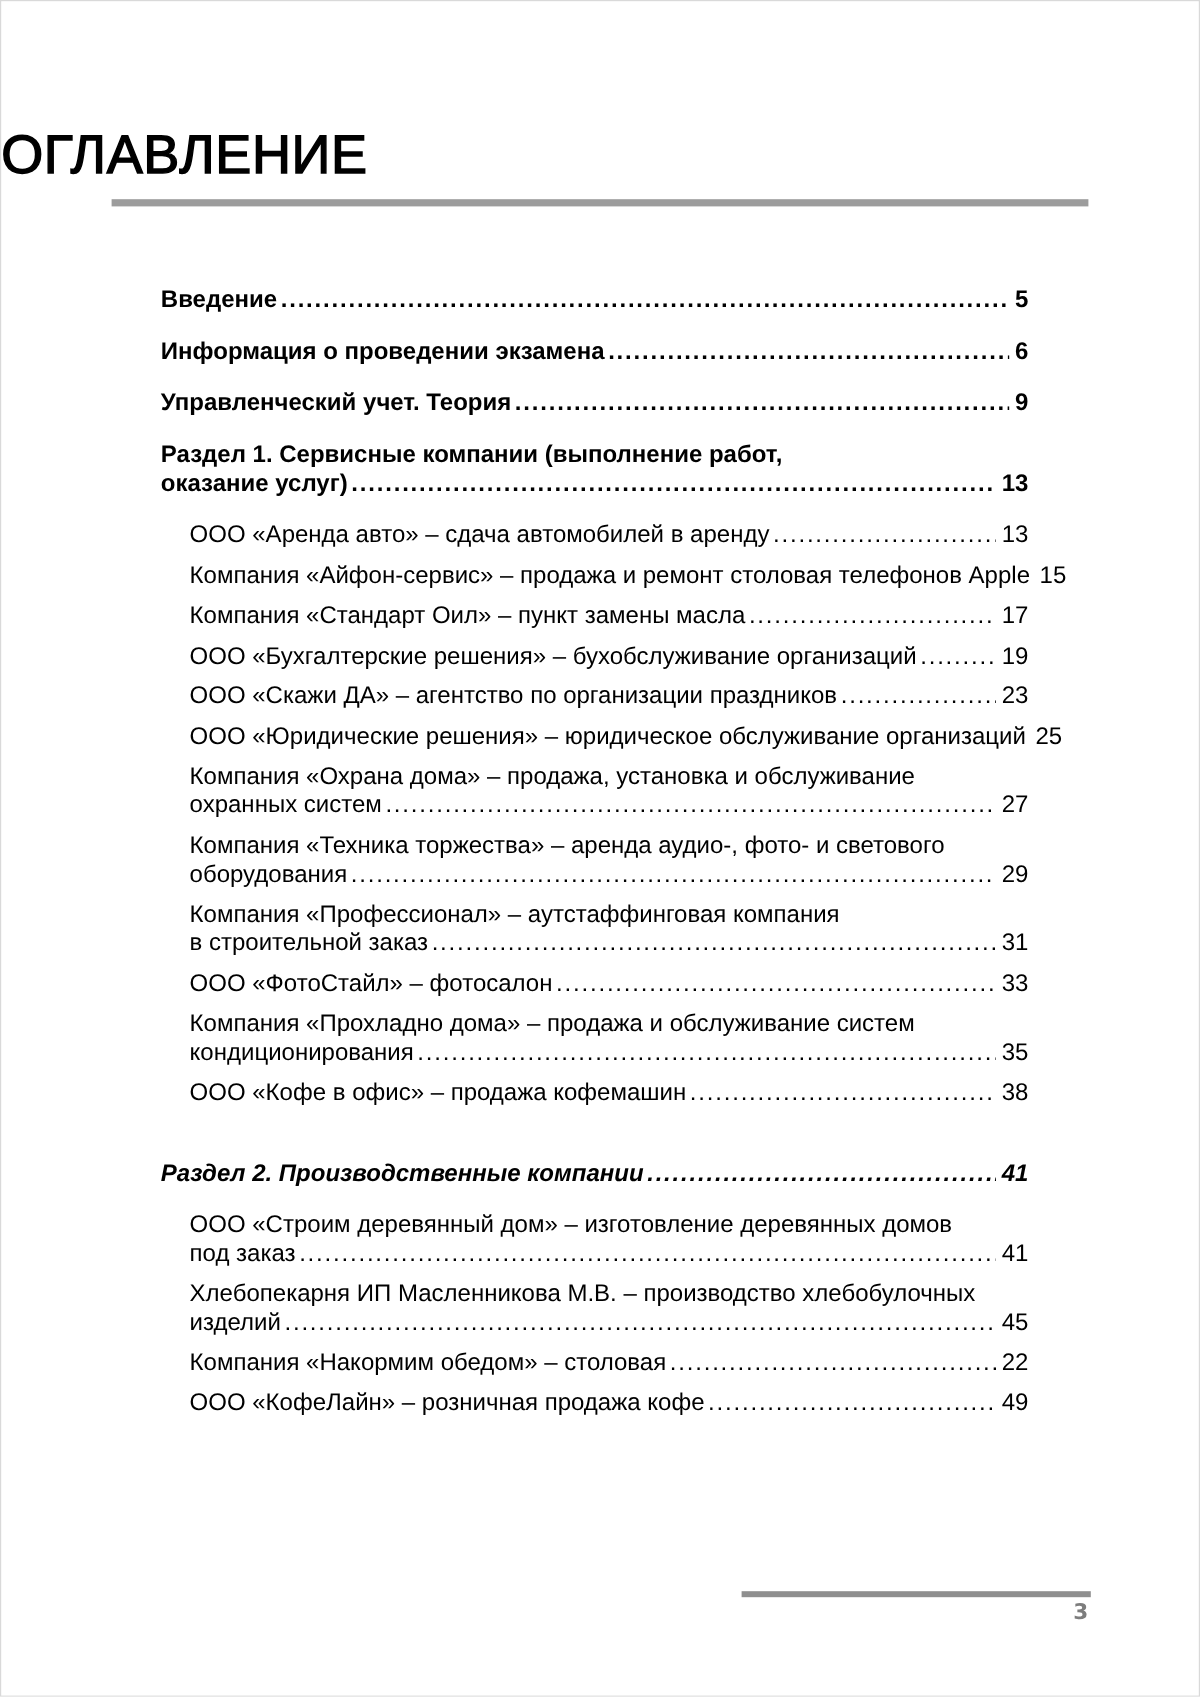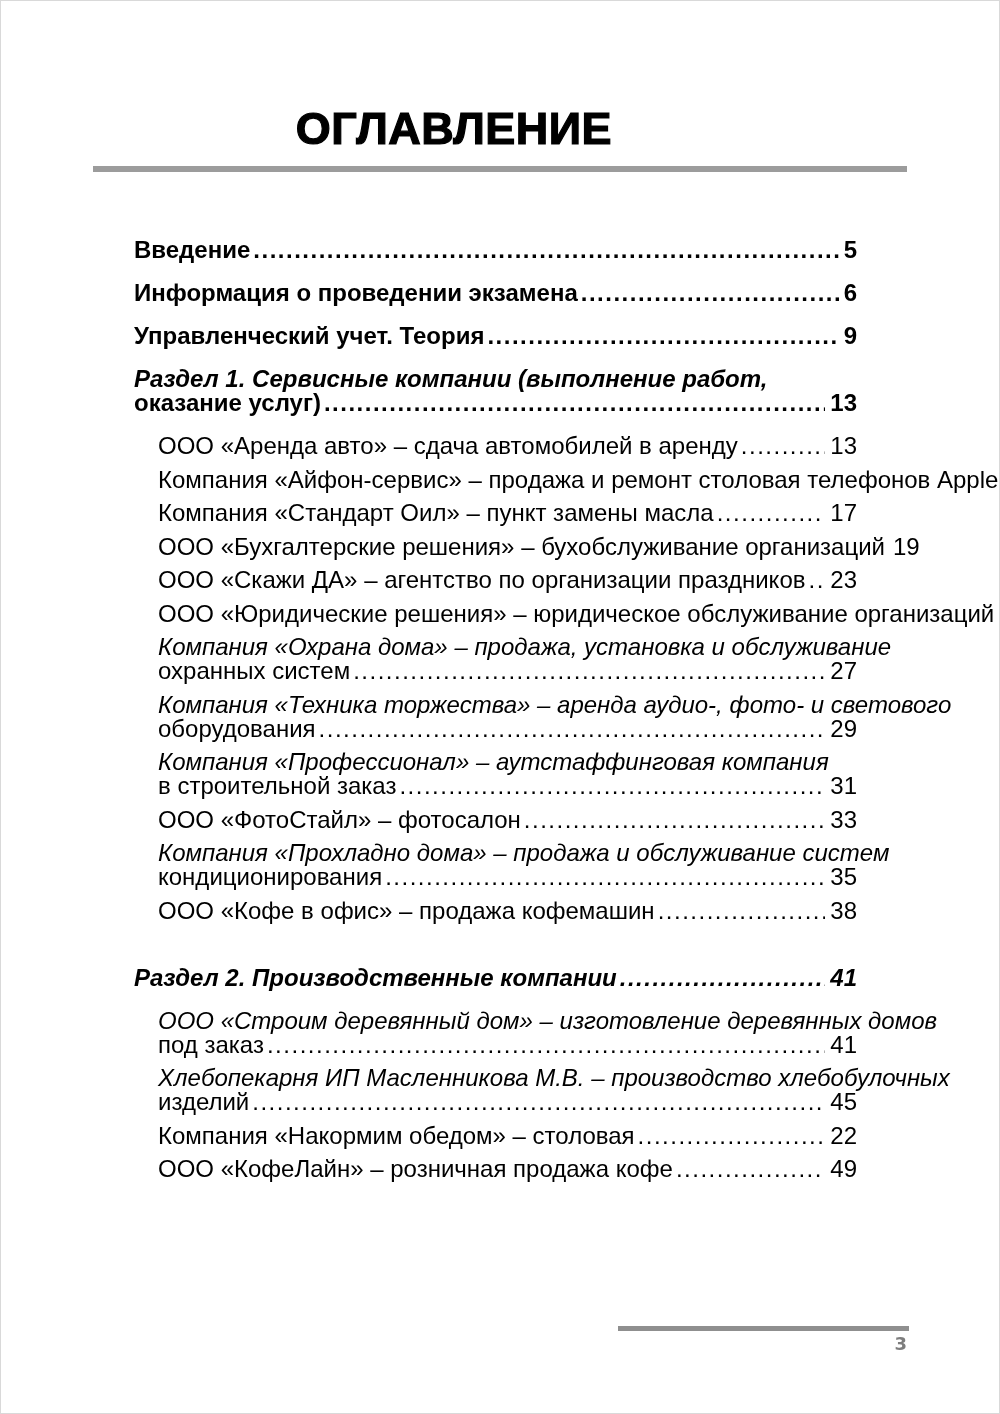--- a/index.html
+++ b/index.html
@@ -8,38 +8,38 @@
     width:1000px; height:1414px;
     background:#ffffff;
     box-sizing:border-box;
     border:1px solid #d9d9d9;
     font-family:"Liberation Sans", sans-serif;
     color:#000000;
     overflow:hidden;
   }
   .title {
     margin:103px 92px 0 0;
-    text-align:center;
+    text-align:left;
     font-size:45px;
     line-height:50px;
-    font-weight:bold;
+    font-weight:normal;
     -webkit-text-stroke:1.2px #000;
     letter-spacing:0.5px;
   }
   .title-rule {
     margin:12px 92px 0 92px;
     height:6px;
     background:#9c9c9c;
   }
   .toc { margin:66px 142px 0 133px; }
-  .entry { font-size:24px; line-height:24px; }
+  .entry { font-size:20px; line-height:24px; }
   .entry.h1 { font-weight:bold; margin:19px 0; }
   .entry.sub { margin:9.5px 0 9.5px 24px; }
   .entry.extra-space { margin-top:43px;font-style:italic; }
-  .pre { white-space:nowrap;font-style:italic; }
+  .pre { white-space:nowrap; }
   .row { display:flex; align-items:baseline; }
   .row .txt { white-space:nowrap; }
   .row .leader {
     flex:1 1 auto;
     overflow:hidden;
     white-space:nowrap;
     letter-spacing:1.5px;
     padding-left:3px;
   }
   .row .leader::after {

